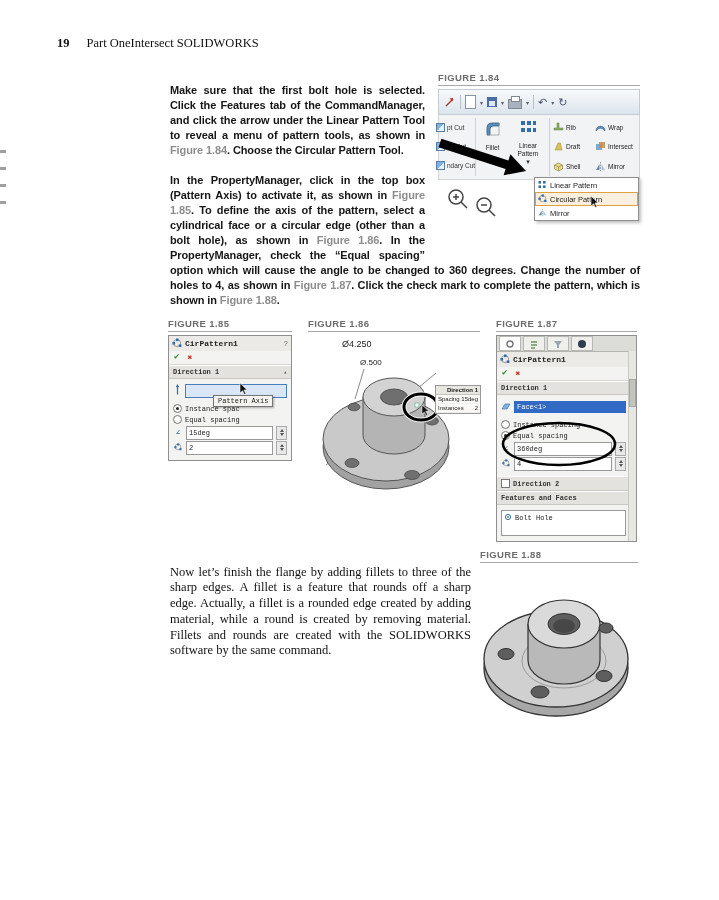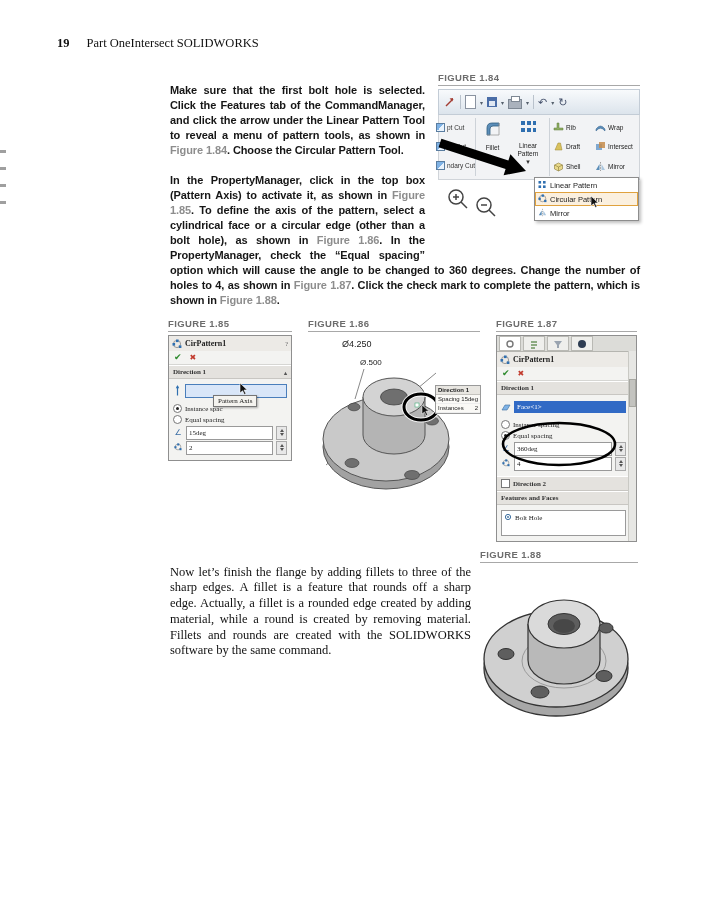--- a/index.html
+++ b/index.html
@@ -56,21 +56,21 @@
   .s84-sm{display:flex;align-items:center;gap:2px;font-size:6.5px;color:#222;}
 
   .s84-menu{position:absolute;left:96px;top:88px;width:103px;background:#fff;border:1px solid #8d8d8d;box-shadow:2px 2px 3px rgba(0,0,0,.25);z-index:5;}
   .s84-mi{display:flex;align-items:center;gap:3px;height:14px;padding:0 3px;font-size:7.5px;color:#222;}
   .s84-mi.sel{background:#fbf0df;outline:1px solid #e0a23e;outline-offset:-1px;}
   .s84-arrow{position:absolute;left:0;top:48px;z-index:4;}
   .s84-zoom{position:absolute;left:6px;top:98px;}
   .cursor{position:absolute;z-index:6;}
 
   
-  .pm{border:1px solid #8f8f8f;background:#f3f3f1;font-family:Liberation Serif, serif;color:#222;position:relative;}
+  .pm{border:1px solid #8f8f8f;background:#f3f3f1;font-family:Liberation Mono, monospace;color:#222;position:relative;}
   .pm-head{display:flex;align-items:center;gap:3px;height:15px;padding:0 3px;background:#eceae6;}
   .pm-title{font-size:8px;font-weight:bold;flex:1;}
   .pm-help{font-size:7px;color:#666;}
   .pm-vx{display:flex;gap:8px;height:13px;align-items:center;padding:0 5px;border-bottom:1px solid #d6d6d3;}
   .ok{color:#2e8b2e;font-size:9px;line-height:1;}
   .no{color:#c23b2e;font-size:8px;line-height:1;}
   .pm-group{display:flex;justify-content:space-between;align-items:center;background:#e4e2de;border-top:1px solid #fff;border-bottom:1px solid #c8c6c2;font-size:7px;font-weight:bold;padding:2px 4px;color:#333;}
   .pm-body{padding:3px 4px 5px;}
   .pm-selrow{display:flex;align-items:center;gap:3px;margin-bottom:3px;}
   .pm-selbox{flex:1;height:12px;background:#d9e6f8;border:1px solid #4a7ebb;}
@@ -93,21 +93,21 @@
   .sel-face{flex:1;height:12px;background:#316ac5;color:#fff;font-size:7px;display:flex;align-items:center;padding:0 3px;}
   .cbx{width:7px;height:7px;border:1px solid #777;background:#fff;flex:none;}
   .pm-list{background:#fff;border:1px solid #9a9a9a;height:22px;margin-top:2px;padding:1px 2px;}
   .pm-li{display:flex;align-items:center;gap:3px;font-size:7px;height:11px;}
   .pm-scroll{position:absolute;right:0;top:15px;bottom:0;width:7px;background:#e7e7e4;border-left:1px solid #c9c9c4;}
   .pm-scroll .thumb{position:absolute;left:0;right:0;top:28px;height:26px;background:#c3c3bf;border:1px solid #a8a8a2;}
   .shot87 .pm-body{padding-right:10px;}
   .circle-overlay{position:absolute;z-index:5;pointer-events:none;}
 
   
-  .shot86{position:relative;width:172px;height:185px;background:#fff;}
+  .shot86{position:relative;width:172px;height:185px;background:#fff;text-align:right;}
   .s86-dim{position:absolute;font-family:"Liberation Sans",sans-serif;color:#222;z-index:2;}
   .s86-callout{position:absolute;left:127px;top:50px;width:44px;background:#faf9f6;border:1px solid #9a9a9a;font-family:"Liberation Sans",sans-serif;font-size:6px;z-index:3;color:#222;}
   .s86-ct{background:#e8e6e1;border-bottom:1px solid #c5c3be;padding:1px 2px;font-weight:bold;}
   .s86-cr{display:flex;justify-content:space-between;padding:1px 2px;border-bottom:1px solid #eee;}
   .shot88{width:158px;height:165px;background:#fff;}
 </style>
 </head>
 <body>
 
 <div class="page">

